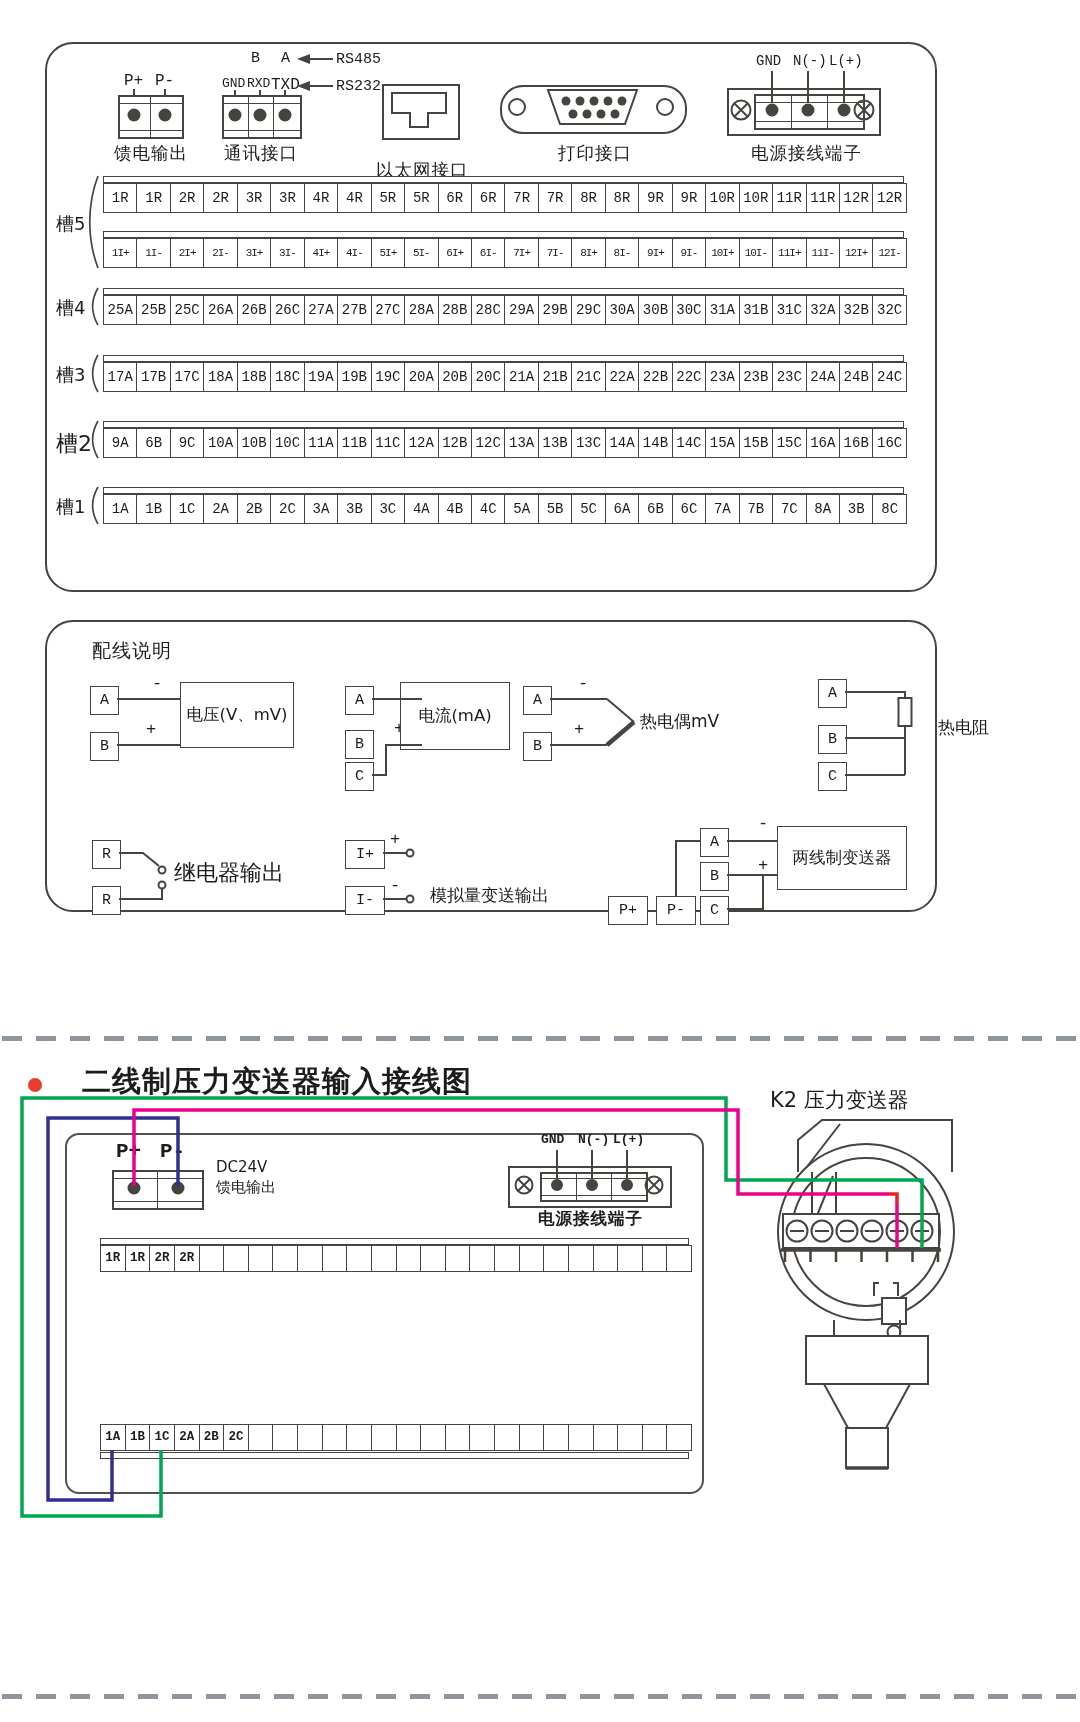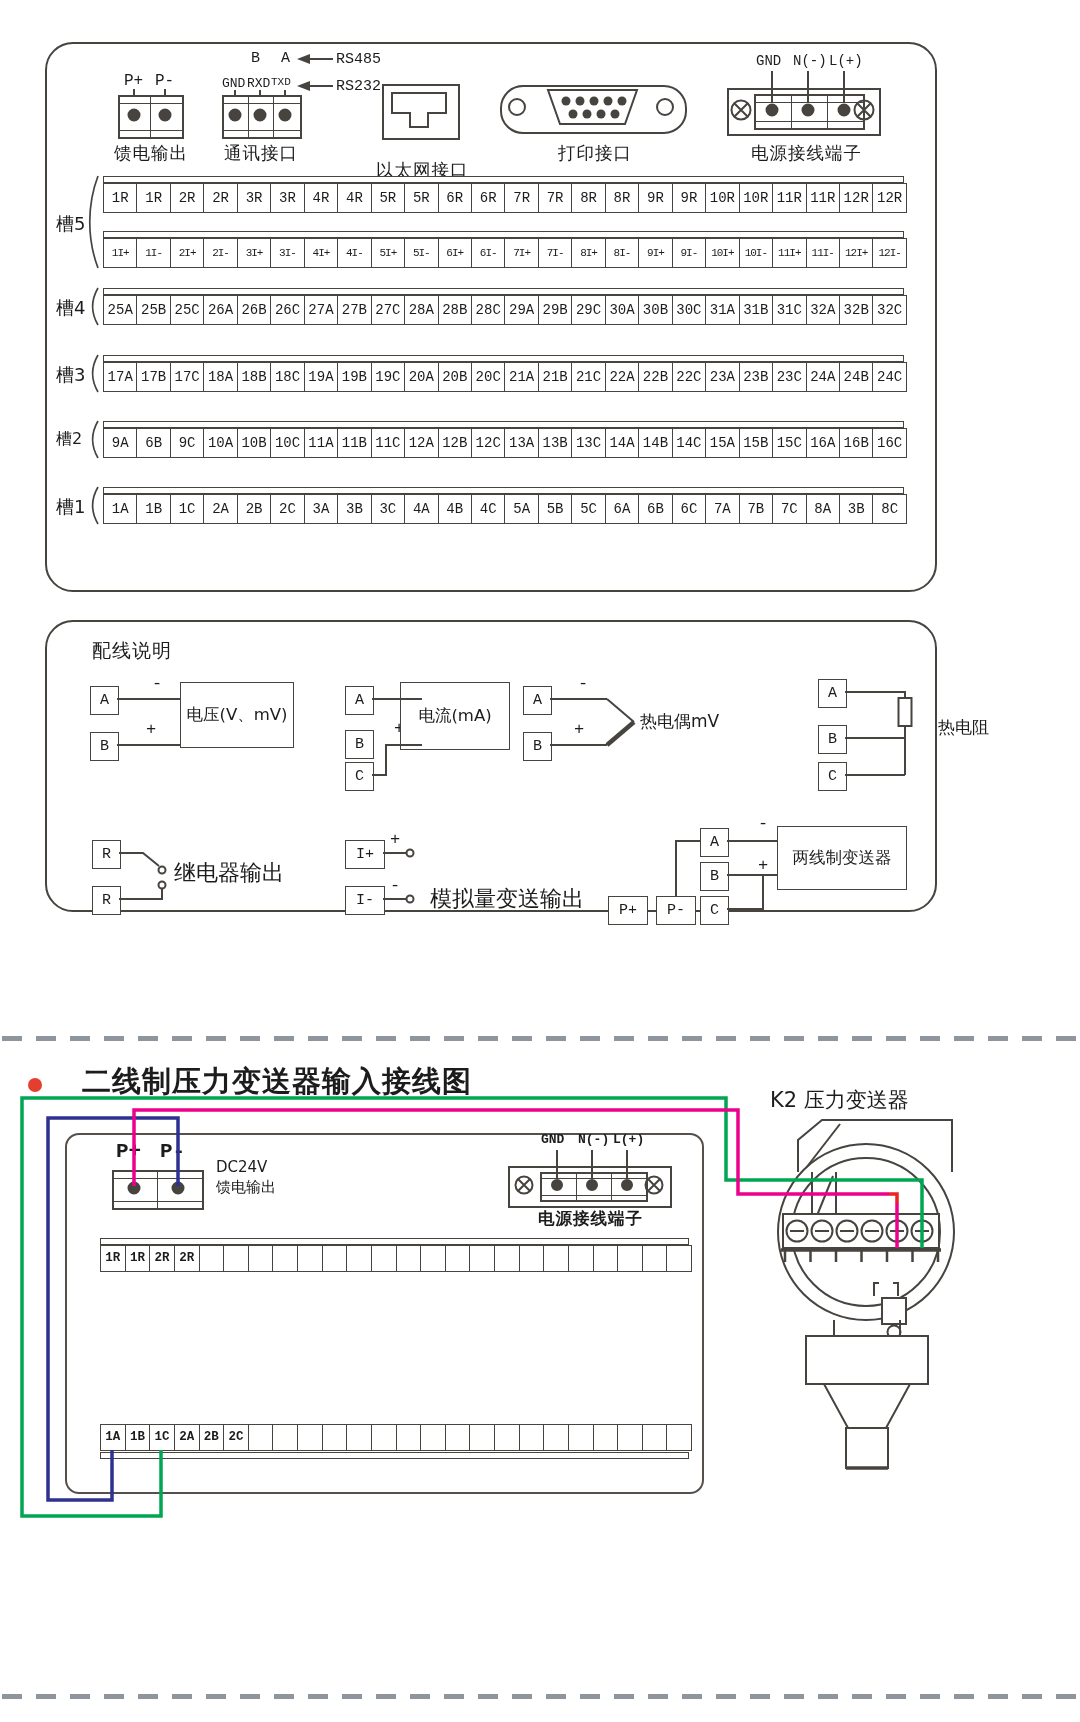--- a/index.html
+++ b/index.html
@@ -50,21 +50,21 @@
     <div class="band-t"></div>
     <div class="band-b"></div>
     <div class="vsplit" style="left:30px;"></div>
   </div>
   <div class="cap" style="position:absolute;left:114px;top:141px;">馈电输出</div>
 
   <div class="pinlbl" style="left:251px;top:50px;font-size:15px;">B</div>
   <div class="pinlbl" style="left:281px;top:50px;font-size:15px;">A</div>
   <div class="pinlbl" style="left:222px;top:76px;font-size:13px;">GND</div>
   <div class="pinlbl" style="left:247px;top:76px;font-size:13px;">RXD</div>
-  <div class="pinlbl" style="left:271px;top:76px;font-size:11px;">TXD</div>
+  <div class="pinlbl" style="left:271px;top:76px;font-size:16px;">TXD</div>
   <div class="pinlbl" style="left:336px;top:51px;font-size:15px;">RS485</div>
   <div class="pinlbl" style="left:336px;top:78px;font-size:15px;">RS232</div>
   <div class="tblock" style="left:222px;top:95px;width:76px;height:40px;">
     <div class="band-t"></div>
     <div class="band-b"></div>
     <div class="vsplit" style="left:24px;"></div>
     <div class="vsplit" style="left:49px;"></div>
   </div>
   <div class="cap" style="position:absolute;left:224px;top:141px;">通讯接口</div>
 
@@ -193,21 +193,21 @@
       <div class="cell">22B</div>
       <div class="cell">22C</div>
       <div class="cell">23A</div>
       <div class="cell">23B</div>
       <div class="cell">23C</div>
       <div class="cell">24A</div>
       <div class="cell">24B</div>
       <div class="cell">24C</div>
     </div>
 
-  <div class="abs" style="left:56px;top:429px;font-size:16px;">槽2</div>
+  <div class="abs" style="left:56px;top:429px;font-size:22px;">槽2</div>
   <div class="strip-bar" style="left:103px;top:421px;width:799px;"></div>
   <div class="cellrow" style="left:103px;top:428px;width:802px;">
       <div class="cell">9A</div>
       <div class="cell">6B</div>
       <div class="cell">9C</div>
       <div class="cell">10A</div>
       <div class="cell">10B</div>
       <div class="cell">10C</div>
       <div class="cell">11A</div>
       <div class="cell">11B</div>
@@ -286,21 +286,21 @@
   <div class="abs" style="left:938px;top:716px;font-size:17px;white-space:nowrap;">热电阻</div>
 
   <div class="tbox" style="left:92px;top:840px;">R</div>
   <div class="tbox" style="left:92px;top:886px;">R</div>
   <div class="abs" style="left:174px;top:858px;font-size:22px;">继电器输出</div>
 
   <div class="tbox wide" style="left:345px;top:840px;">I+</div>
   <div class="tbox wide" style="left:345px;top:886px;">I-</div>
   <div class="sign" style="left:390px;top:830px;">+</div>
   <div class="sign" style="left:390px;top:876px;">-</div>
-  <div class="abs" style="left:430px;top:884px;font-size:22px;text-align:center;">模拟量变送输出</div>
+  <div class="abs" style="left:430px;top:884px;font-size:17px;text-align:center;">模拟量变送输出</div>
 
   <div class="tbox" style="left:700px;top:828px;">A</div>
   <div class="tbox" style="left:700px;top:862px;">B</div>
   <div class="tbox" style="left:700px;top:896px;">C</div>
   <div class="tbox wide" style="left:608px;top:896px;">P+</div>
   <div class="tbox wide" style="left:656px;top:896px;">P-</div>
   <div class="sign" style="left:758px;top:814px;">-</div>
   <div class="sign" style="left:758px;top:856px;">+</div>
   <div class="devbox" style="left:777px;top:826px;width:128px;height:62px;">两线制变送器</div>
 

